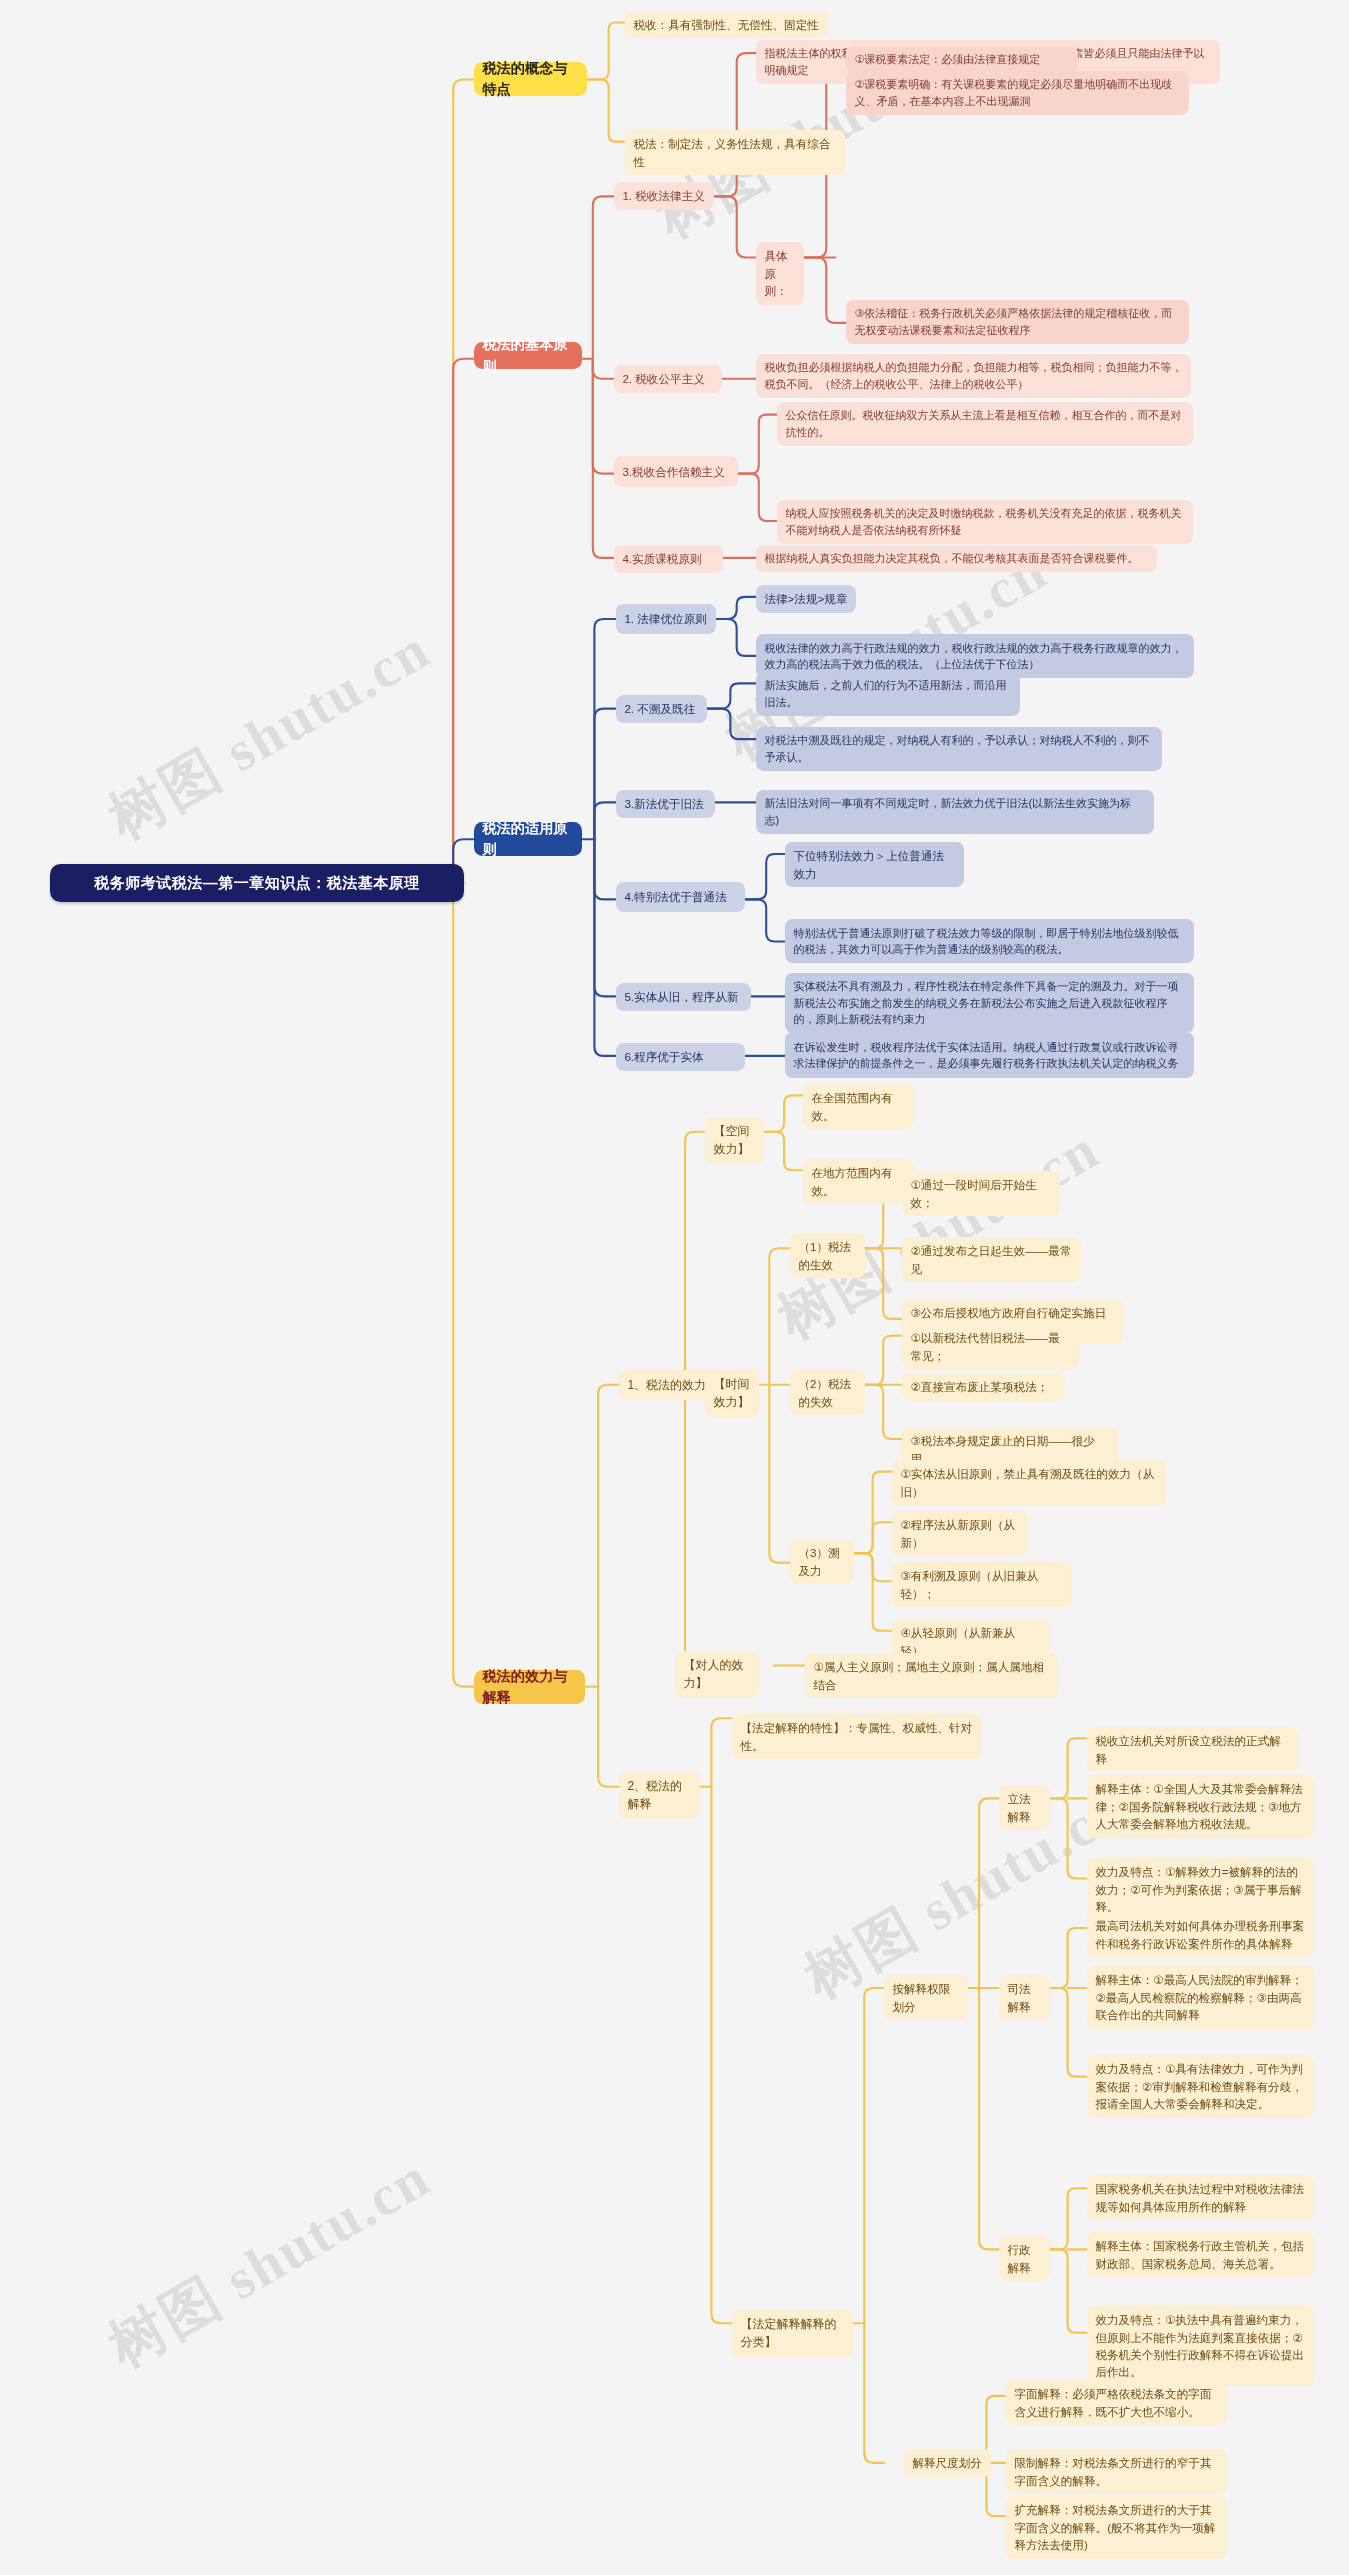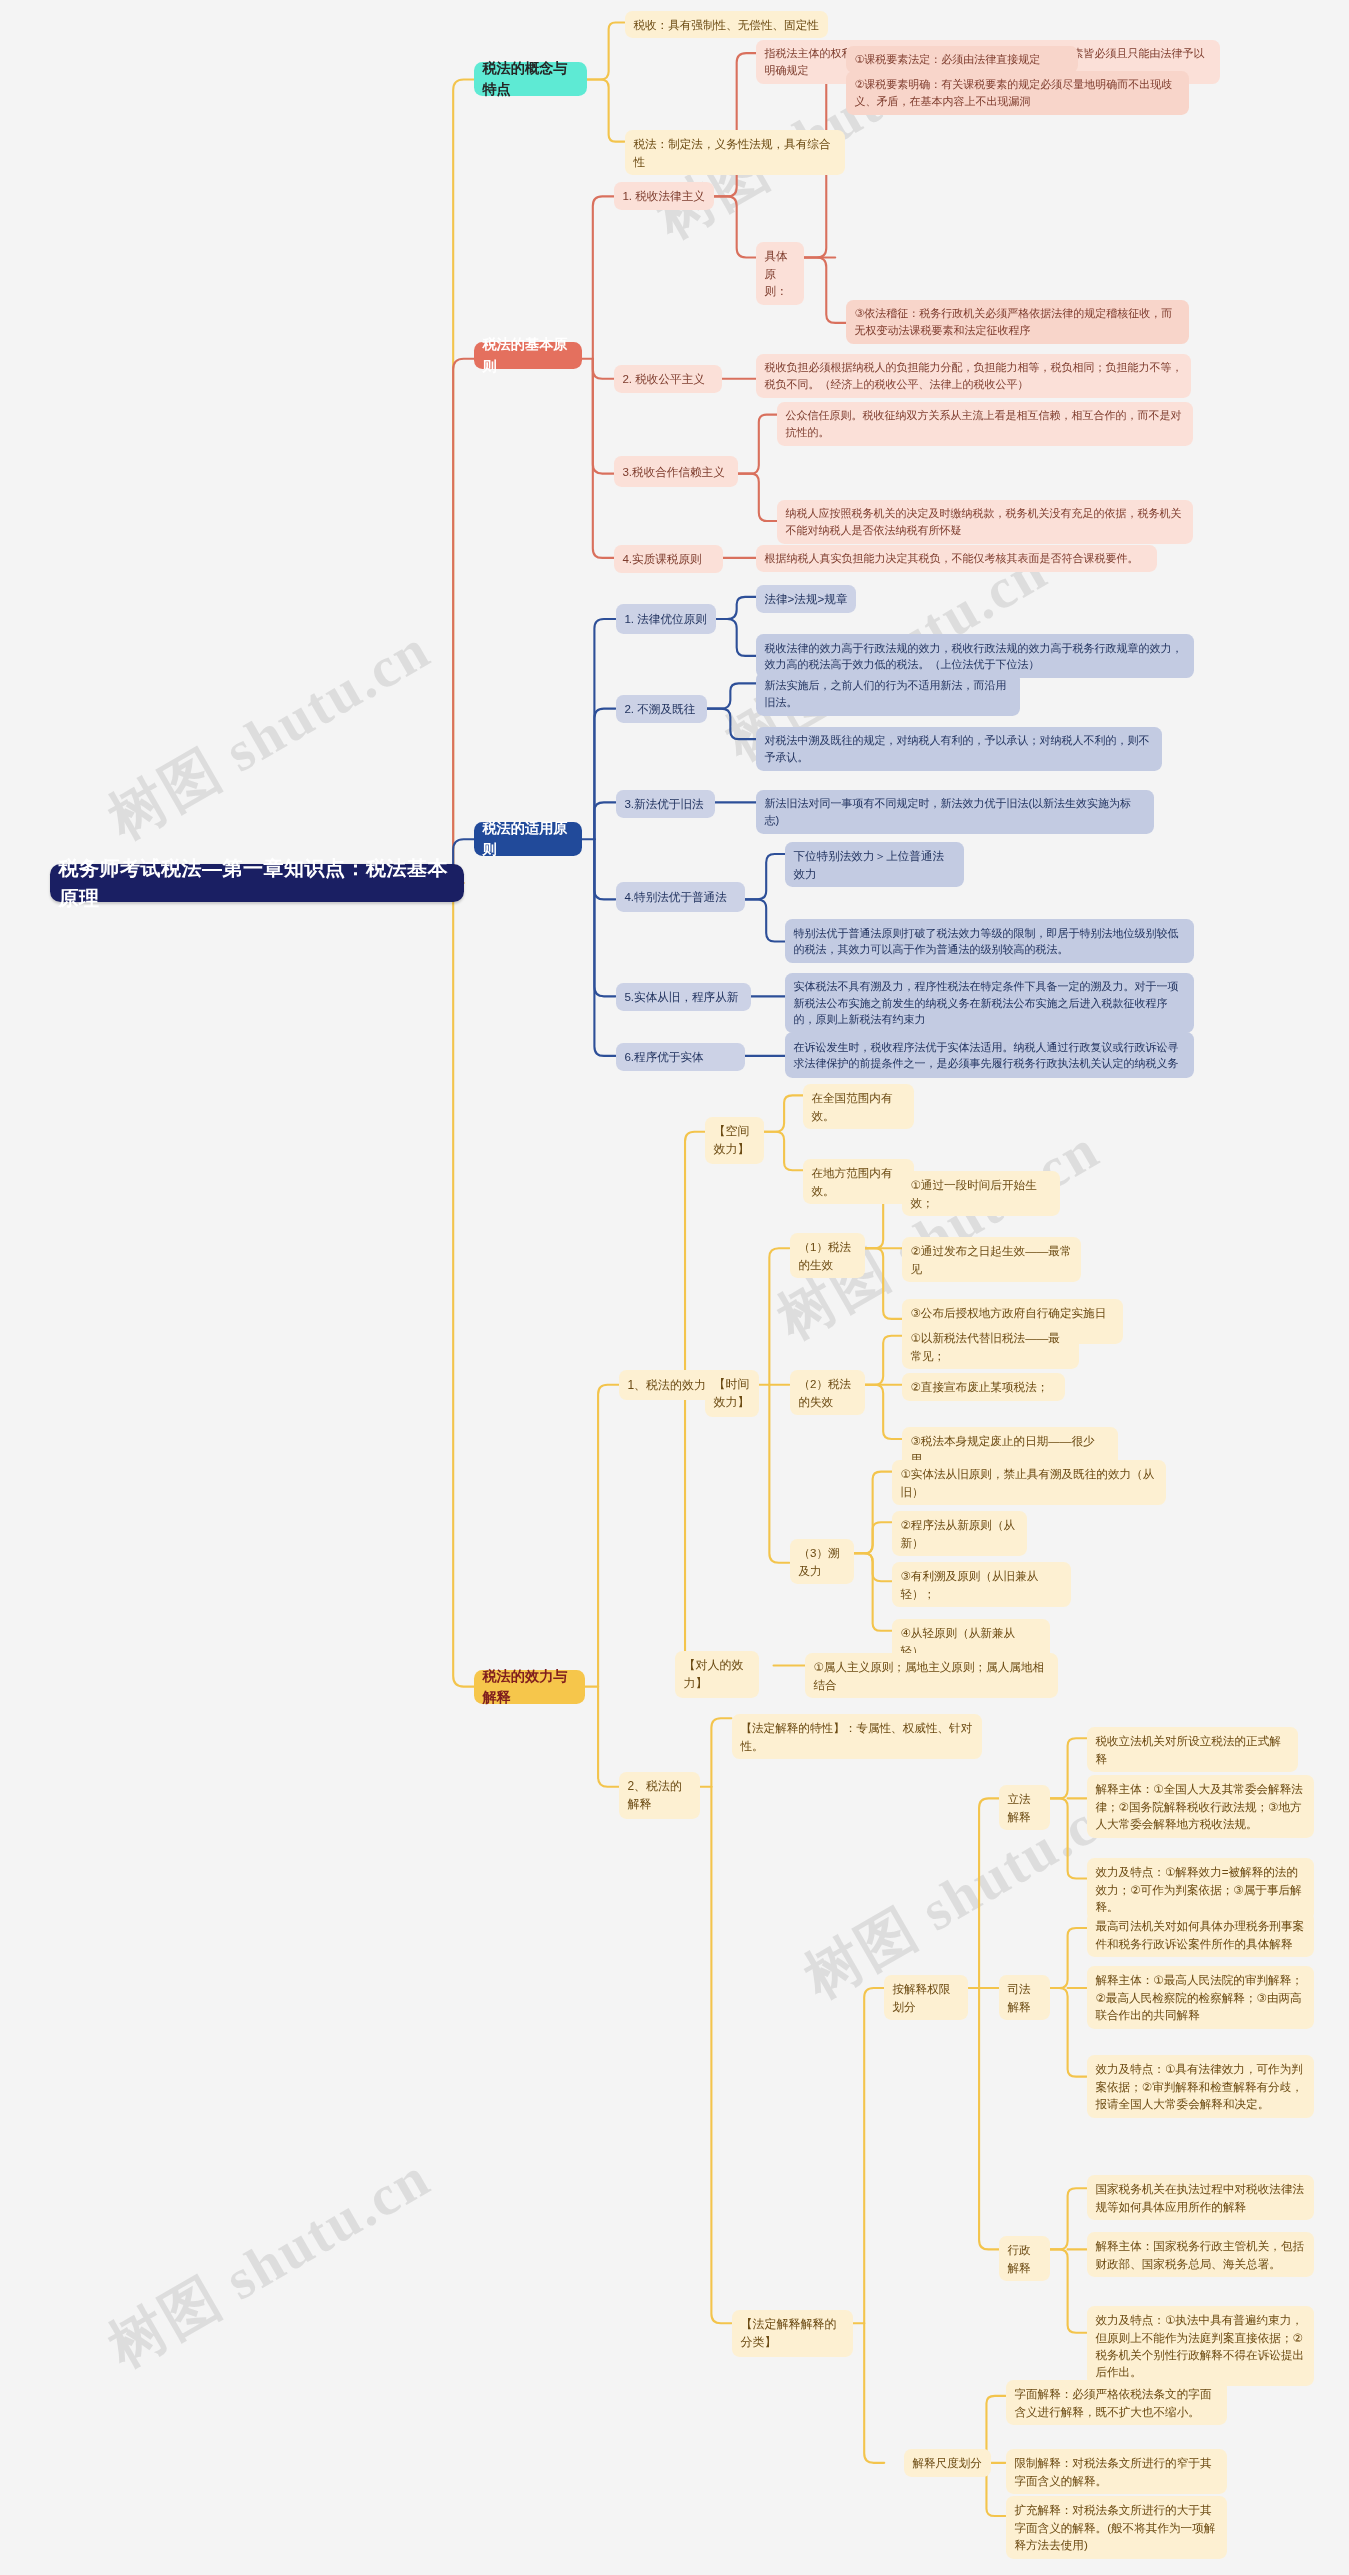--- a/index.html
+++ b/index.html
@@ -27,28 +27,28 @@
     padding:5.3px 8.4px;
     line-height:1.5;
     white-space:pre-wrap;
     word-break:break-all;
   }
 
   
   .root{
     background:#1a1f63;color:#fff;
     border-radius:10.5px;
-    font-size:20px;font-weight:700;letter-spacing:0.5px;
+    font-size:15px;font-weight:700;letter-spacing:0.5px;
     justify-content:center;
     box-shadow:0 1.1px 2.6px rgba(0,0,0,.18);
   }
 
   
   .b1{font-size:14.2px;font-weight:700;border-radius:8.4px;justify-content:center;}
-  .b1.amber{background:#5eead4;color:#262626;}
+  .b1.amber{background:#fde047;color:#262626;}
   .b1.coral{background:#e4705e;color:#fff;}
   .b1.navy {background:#214a9a;color:#fff;}
   .b1.amber2{background:#f6c64b;color:#7f1d1d;}
 
   
   .c-amber {background:#fdf0d2;color:#6b4a12;}
   .c-coral {background:#fbe0d8;color:#7d3b2c;}
   .c-coral-d{background:#f8d5ca;color:#7d3b2c;}
   .c-blue  {background:#ccd2e6;color:#1d2f5c;}
   .c-blue-d{background:#c3cbe2;color:#1d2f5c;}

